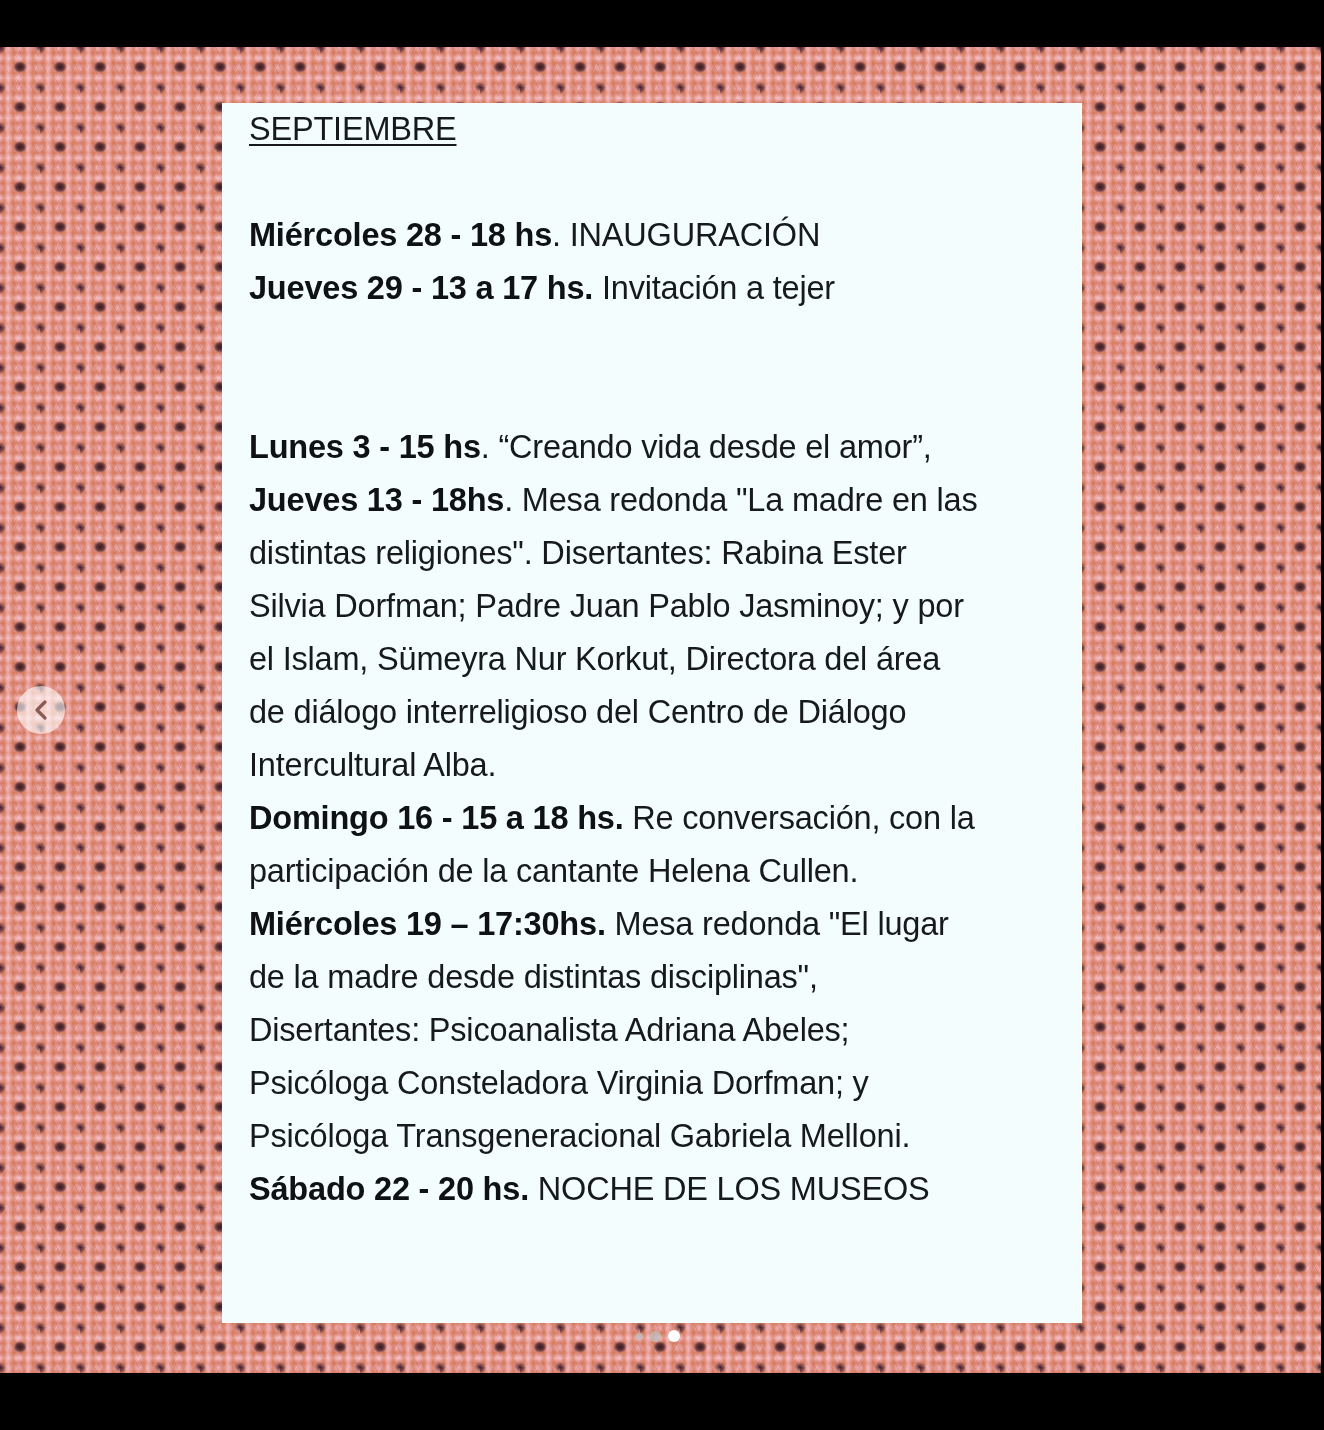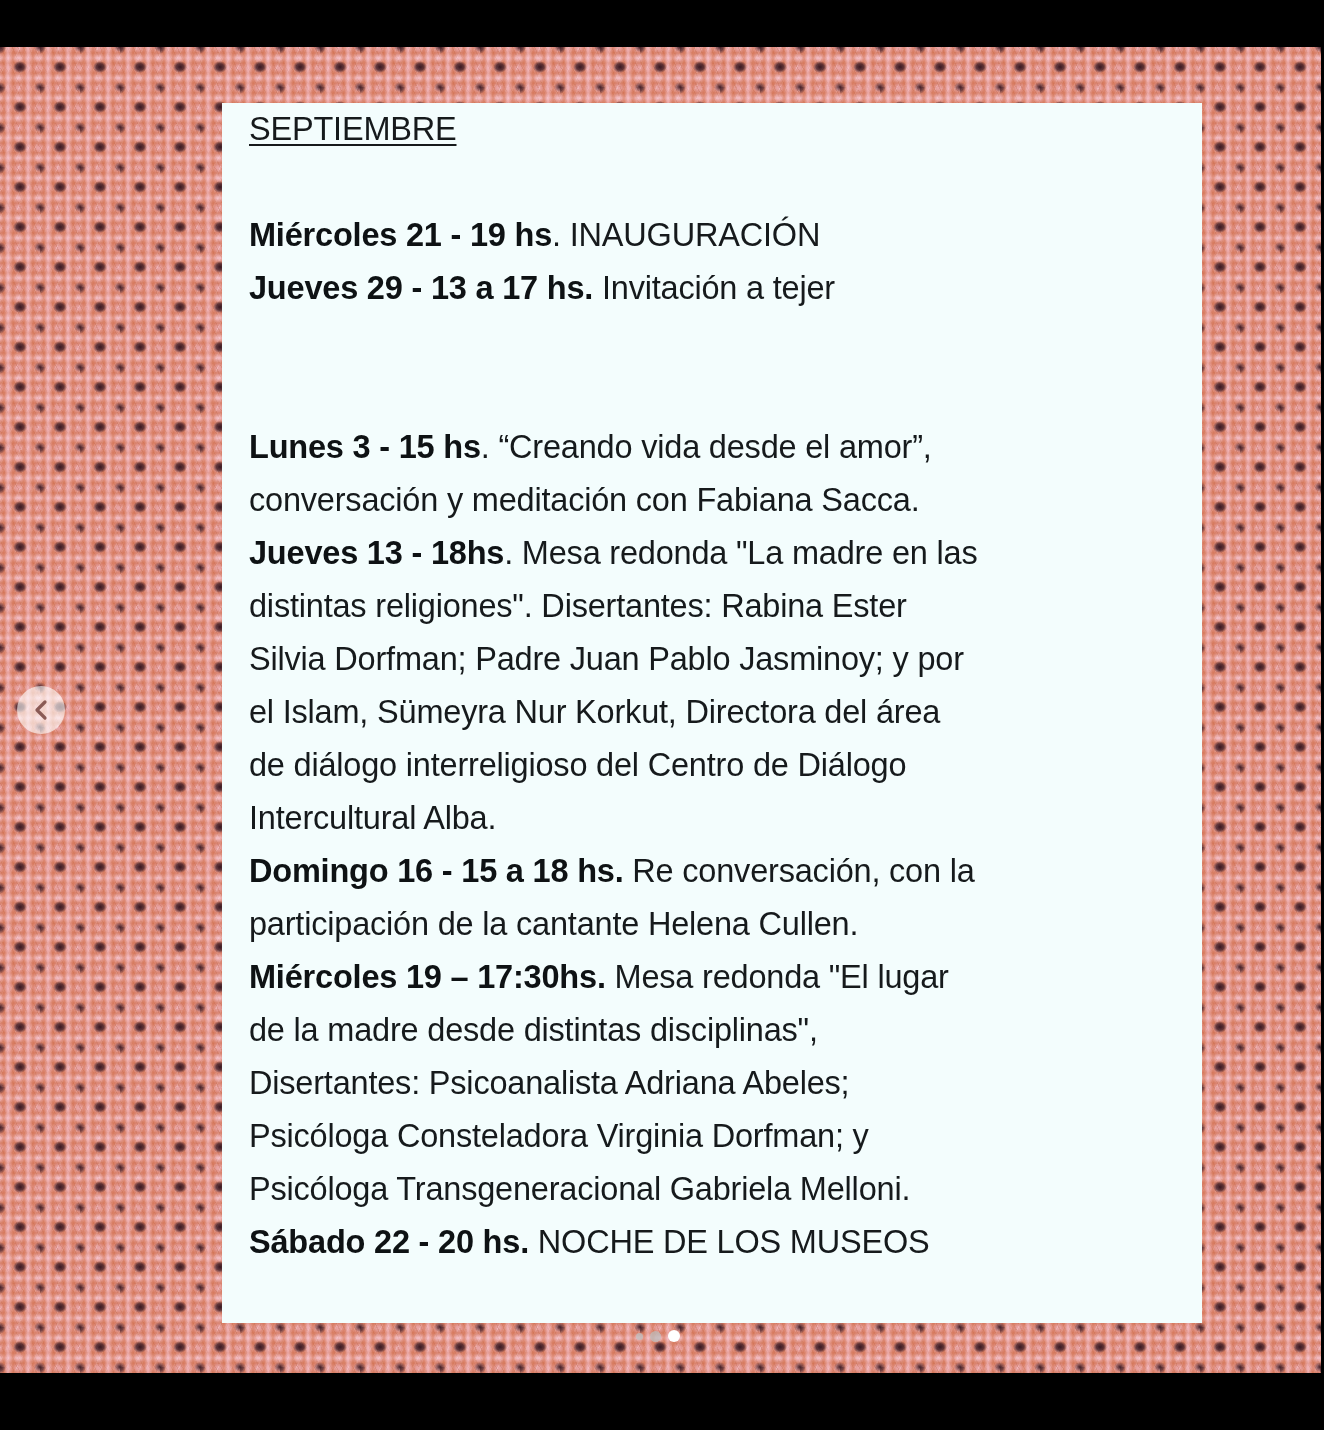--- a/index.html
+++ b/index.html
@@ -33,21 +33,21 @@
       linear-gradient(90deg, rgba(210,110,70,0.0) 0px, rgba(210,110,70,0.55) 4px, rgba(250,200,215,0.5) 8px, rgba(210,110,70,0.55) 13px, rgba(210,110,70,0.0) 17px, rgba(0,0,0,0) 20px),
       linear-gradient(0deg, rgba(200,100,60,0.0) 0px, rgba(200,100,60,0.5) 4px, rgba(255,215,230,0.55) 9px, rgba(200,100,60,0.5) 14px, rgba(200,100,60,0.0) 18px, rgba(0,0,0,0) 20px),
       repeating-linear-gradient(115deg, rgba(255,235,245,0.25) 0px, rgba(255,235,245,0.25) 1px, rgba(0,0,0,0) 1px, rgba(0,0,0,0) 6px),
       repeating-linear-gradient(65deg, rgba(160,70,40,0.18) 0px, rgba(160,70,40,0.18) 1px, rgba(0,0,0,0) 1px, rgba(0,0,0,0) 5px);
     background-size: 40px 40px, 40px 40px, 40px 40px, 40px 40px, 40px 40px, 20px 40px, 40px 20px, 13px 13px, 11px 11px;
   }
   .panel {
     position: absolute;
     left: 222px;
     top: 56px;
-    width: 980px;
+    width: 860px;
     height: 1220px;
     background: #f3fdfd;
   }
   .panel-content {
     position: absolute;
     left: 27px;
     top: 0px;
     width: 820px;
     font-family: "Liberation Sans", sans-serif;
     font-size: 32.5px;
@@ -118,34 +118,33 @@
 
     <div class="panel">
       <div class="panel-content">
 
         <div class="line">
           <span class="month">SEPTIEMBRE</span>
         </div>
         <div class="blank"></div>
 
         <div class="line">
-          <span class="b">Miércoles 21 - 19 hs</span><span>. INAUGURACIÓN</span>
+          <span class="b">Miércoles 28 - 18 hs</span><span>. INAUGURACIÓN</span>
         </div>
         <div class="line">
           <span class="b">Jueves 29 - 13 a 17 hs.</span><span> Invitación a tejer</span>
         </div>
 
         <div class="blank"></div>
 
         <div class="blank"></div>
 
         <div class="line">
           <span class="b">Lunes 3 - 15 hs</span><span>. “Creando vida desde el amor”,</span>
         </div>
-        <div class="line">conversación y meditación con Fabiana Sacca.</div>
 
         <div class="line">
           <span class="b">Jueves 13 - 18hs</span><span>. Mesa redonda "La madre en las</span>
         </div>
         <div class="line">distintas religiones". Disertantes: Rabina Ester</div>
         <div class="line">Silvia Dorfman; Padre Juan Pablo Jasminoy; y por</div>
         <div class="line">el Islam, Sümeyra Nur Korkut, Directora del área</div>
         <div class="line">de diálogo interreligioso del Centro de Diálogo</div>
         <div class="line">Intercultural Alba.</div>
 

